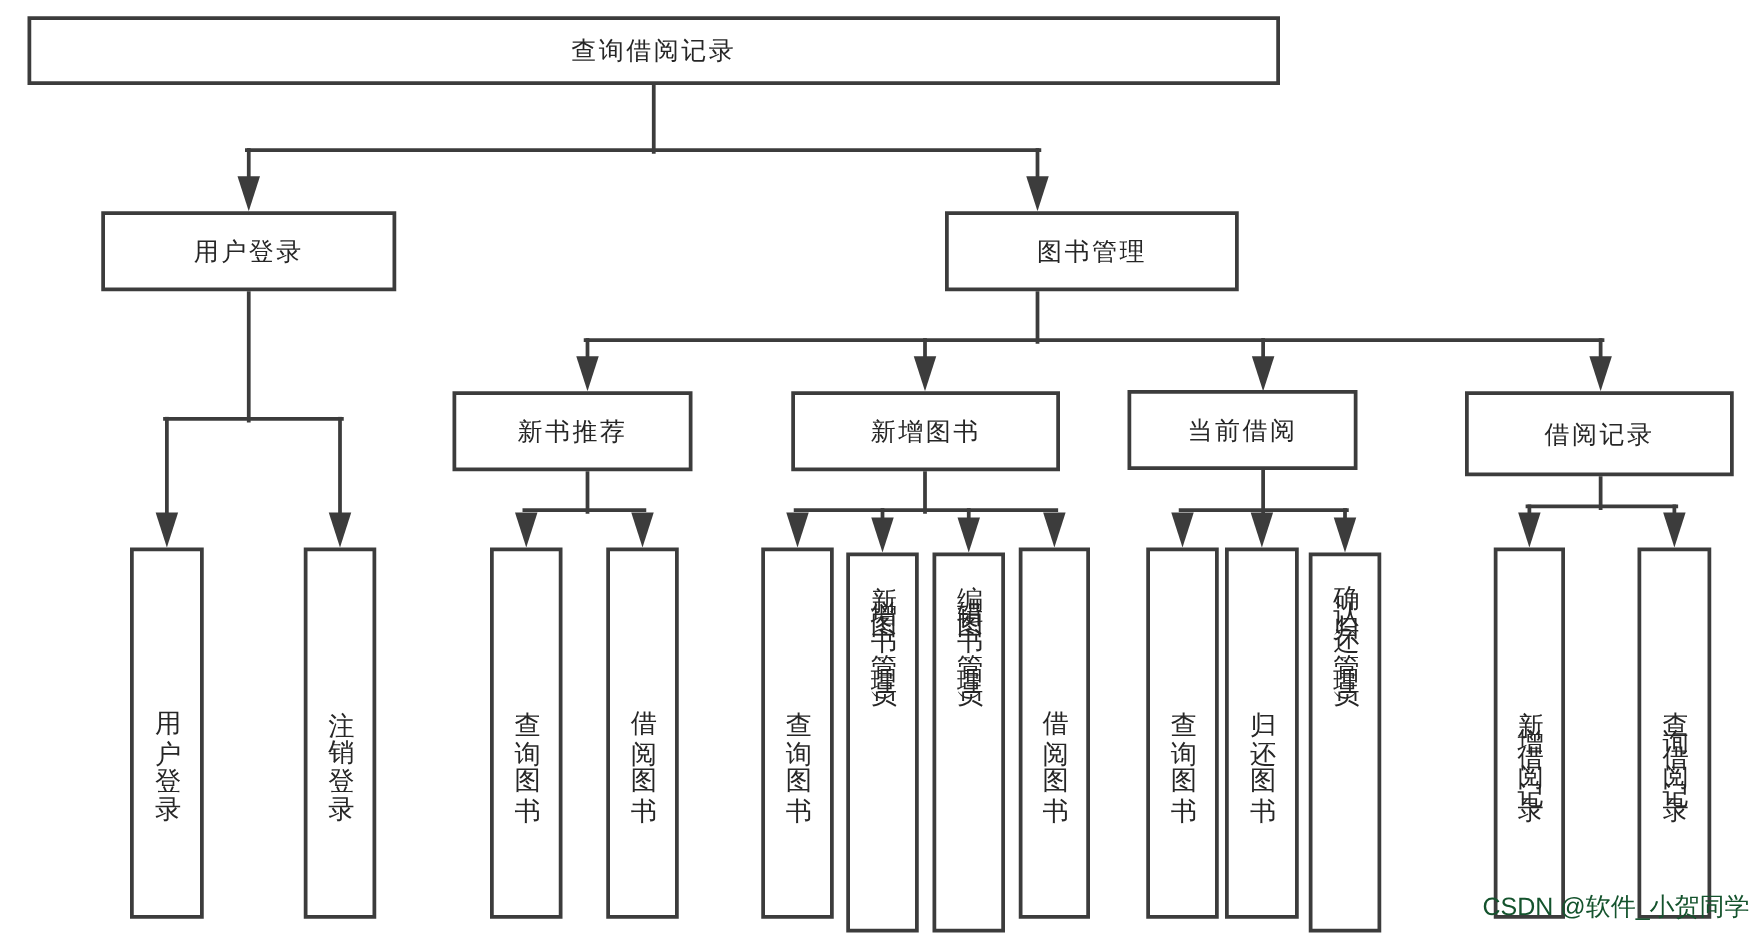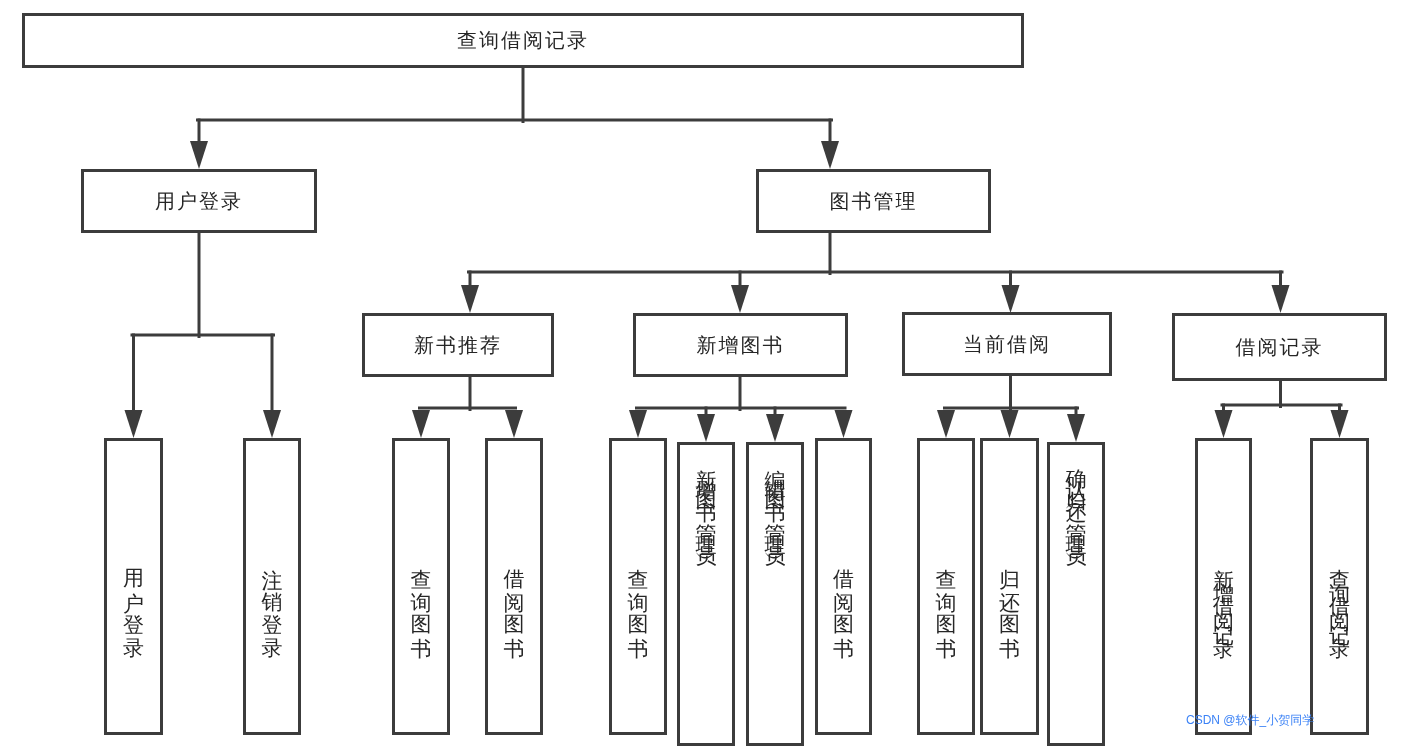--- a/index.html
+++ b/index.html
@@ -43,43 +43,43 @@
   .vs6 { letter-spacing: 14px; margin-bottom: -14px; }
   .vs9 { letter-spacing: 11px; margin-bottom: -11px; }
   .leaf.top-align { align-items: flex-start; padding-top: 7px; }
 
   
   .n-root        { left: 22px;   top: 13px;  width: 1002px; height: 55px; }
   .n-user-login  { left: 81px;   top: 169px; width: 236px;  height: 64px; }
   .n-book-mgmt   { left: 712px;  top: 169px; width: 235px;  height: 64px; margin-left: 44px; }
   .n-new-rec     { left: 362px;  top: 313px; width: 192px;  height: 64px; }
   .n-borrow      { left: 633px;  top: 313px; width: 215px;  height: 64px; }
-  .n-current     { left: 902px;  top: 312px; width: 210px;  height: 64px; }
+  .n-current     { left: 902px;  top: 312px; width: 184px;  height: 64px; }
   .n-records     { left: 1172px; top: 313px; width: 215px;  height: 68px; }
 
   .l-1  { left: 104px;  top: 438px; width: 59px; height: 297px; }
   .l-2  { left: 243px;  top: 438px; width: 58px; height: 297px; }
   .l-3  { left: 392px;  top: 438px; width: 58px; height: 297px; }
   .l-4  { left: 485px;  top: 438px; width: 58px; height: 297px; }
   .l-5  { left: 609px;  top: 438px; width: 58px; height: 297px; }
   .l-6  { left: 677px;  top: 442px; width: 58px; height: 304px; }
   .l-7  { left: 746px;  top: 442px; width: 58px; height: 304px; }
   .l-8  { left: 815px;  top: 438px; width: 57px; height: 297px; }
   .l-9  { left: 917px;  top: 438px; width: 58px; height: 297px; }
   .l-10 { left: 980px;  top: 438px; width: 59px; height: 297px; }
   .l-11 { left: 1047px; top: 442px; width: 58px; height: 304px; }
   .l-12 { left: 1195px; top: 438px; width: 57px; height: 297px; }
   .l-13 { left: 1310px; top: 438px; width: 59px; height: 297px; }
 
   .watermark {
     position: absolute;
     left: 1186px;
     top: 712px;
-    font-size: 12px;
-    color: #3b82f6;
+    font-size: 20px;
+    color: #14532d;
     white-space: nowrap;
     z-index: 5;
   }
 </style>
 </head>
 <body>
 
 <div id="canvas">
 
   <svg class="connectors" viewBox="0 0 1405 747" stroke="#3c3c3c" stroke-width="3" fill="#3c3c3c" stroke-linecap="square">

